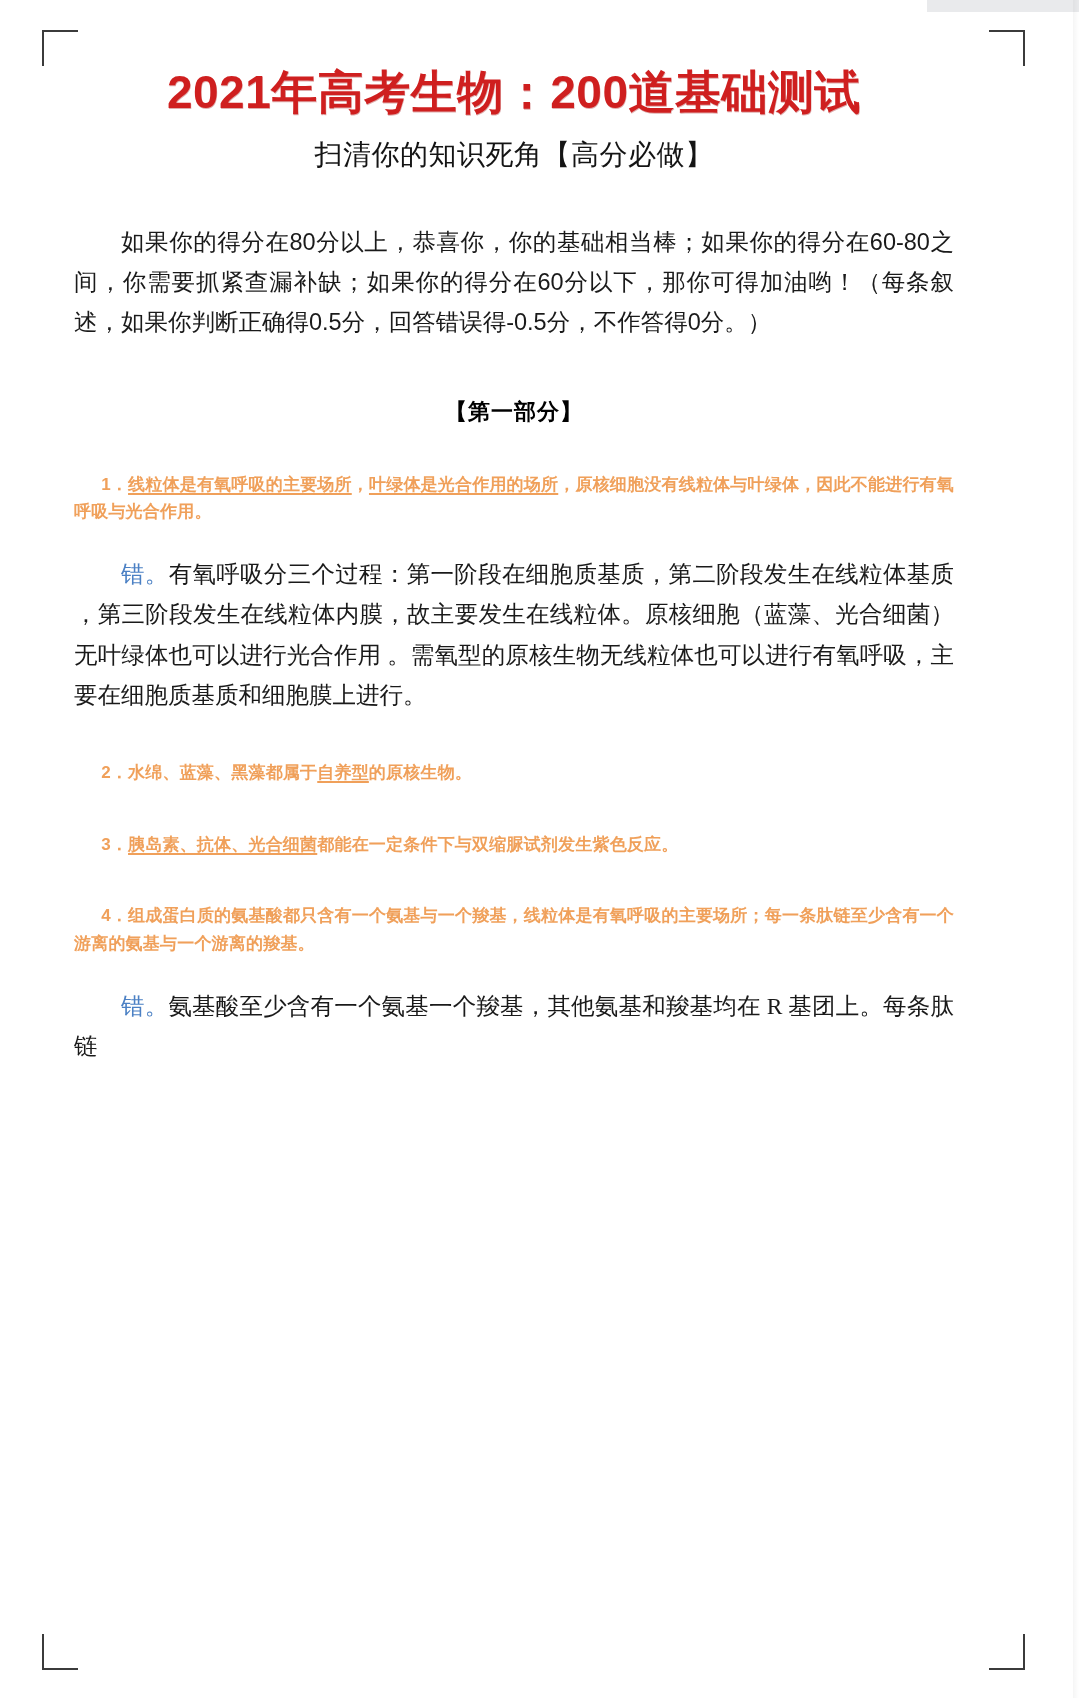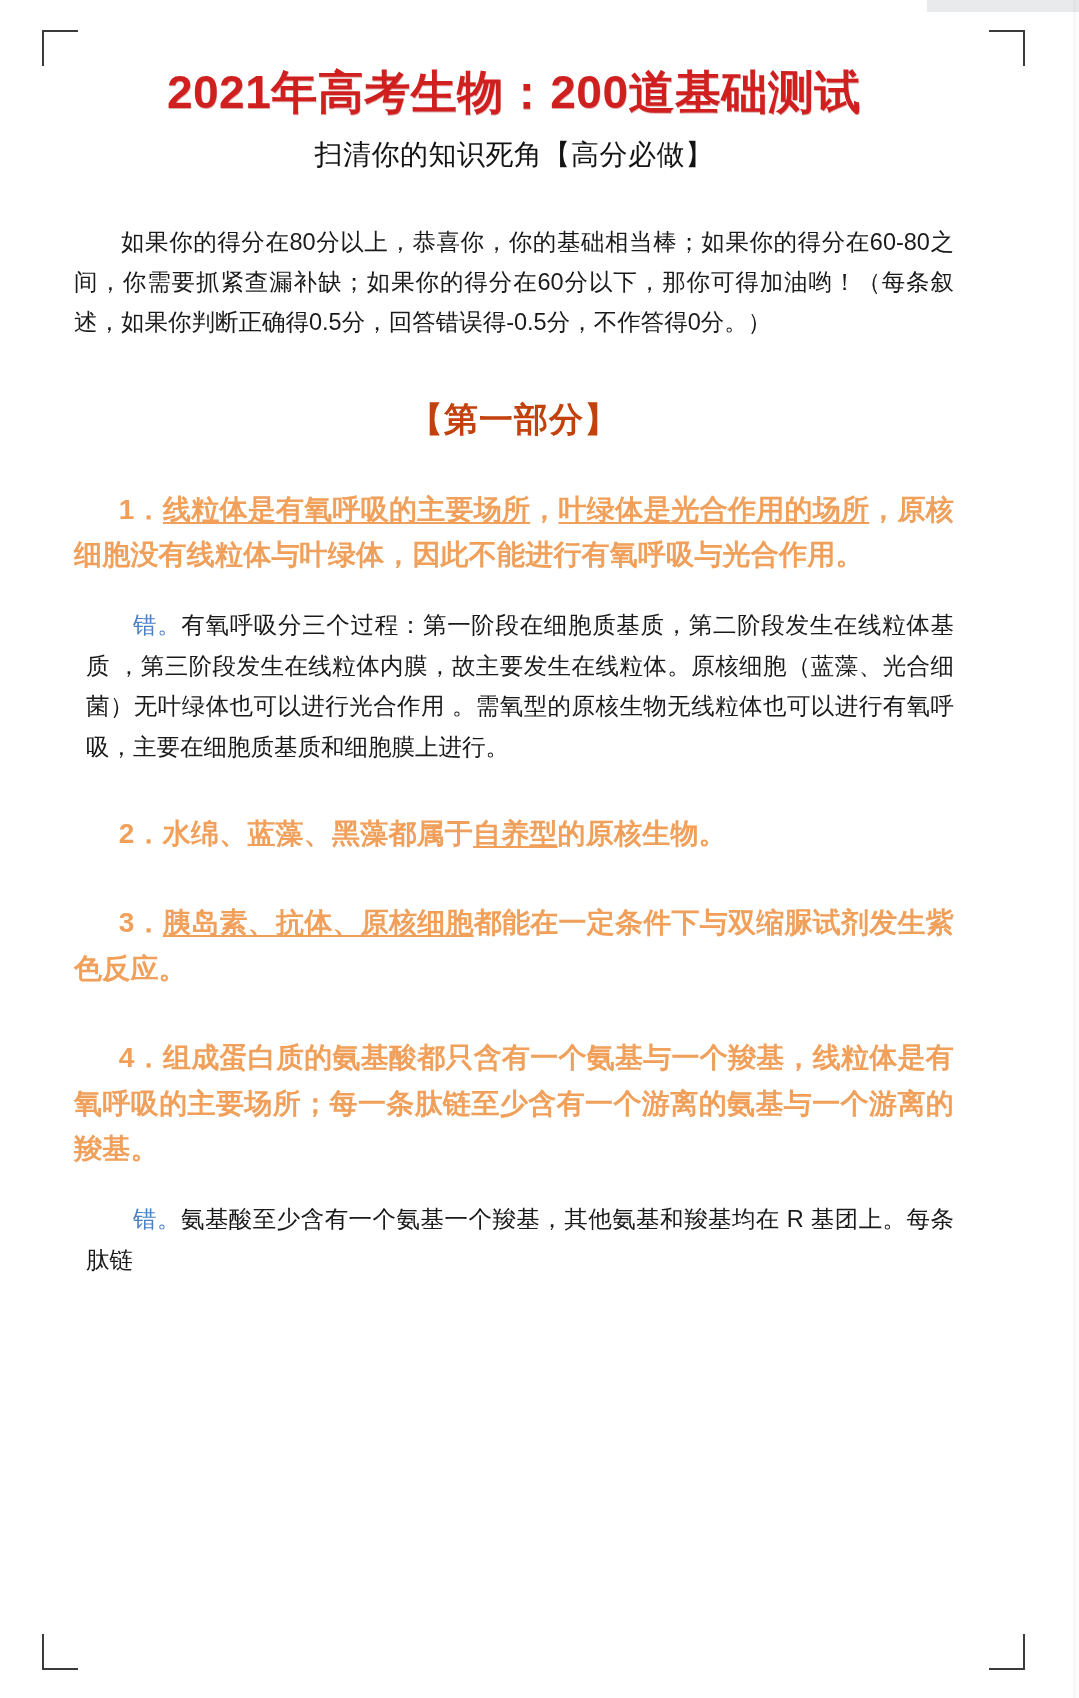--- a/index.html
+++ b/index.html
@@ -86,52 +86,53 @@
     margin: 48px 0 12px 0;
     font-size: 23.5px;
     line-height: 1.72;
     color: #1a1a1a;
     text-indent: 2em;
     text-align: justify;
   }
 
   .section-heading {
     text-align: center;
-    color: #c2410c;
-    font-size: 34px;
+    color: #000000;
+    font-size: 22px;
     font-weight: 700;
     margin: 54px 0 7px 0;
     letter-spacing: 1px;
   }
 
   .qa-list { margin-top: 28px; }
 
   .question {
     color: #f0a05a;
-    font-size: 28px;
+    font-size: 17px;
     font-weight: 700;
     line-height: 1.62;
     margin: 44px 0 0 0;
     text-indent: 1.6em;
     text-align: justify;
     letter-spacing: 0.2px;
   }
   .question .u {
     text-decoration: underline;
     text-underline-offset: 3px;
     text-decoration-thickness: 2px;
   }
 
   .answer {
     color: #1a1a1a;
     font-size: 23.5px;
     line-height: 1.72;
-    margin: 28px 0 0 12px;
+    margin: 28px 0 0 0;
     text-indent: 2em;
     text-align: justify;
+    font-family: Liberation Serif, serif;
   }
   .verdict {
     color: #4b80c4;
     font-weight: 500;
   }
 
   .crop-marks-layer { position: absolute; inset: 0; }
 </style>
 </head>
 <body>
@@ -154,19 +155,19 @@
     <h2 class="doc-subtitle">扫清你的知识死角【高分必做】</h2>
 
     <p class="intro">如果你的得分在80分以上，恭喜你，你的基础相当棒；如果你的得分在60-80之间，你需要抓紧查漏补缺；如果你的得分在60分以下，那你可得加油哟！（每条叙述，如果你判断正确得0.5分，回答错误得-0.5分，不作答得0分。）</p>
 
     <h3 class="section-heading">【第一部分】</h3>
 
     <div class="qa-list">
         <p class="question"><span>1．</span><span class="u">线粒体是有氧呼吸的主要场所</span><span>，</span><span class="u">叶绿体是光合作用的场所</span><span>，原核细胞没有线粒体与叶绿体，因此不能进行有氧呼吸与光合作用。</span></p>
         <p class="answer"><span class="verdict">错</span><span class="verdict">。</span><span>有氧呼吸分三个过程：第一阶段在细胞质基质，第二阶段发生在线粒体基质 ，第三阶段发生在线粒体内膜，故主要发生在线粒体。原核细胞（蓝藻、光合细菌）无叶绿体也可以进行光合作用 。需氧型的原核生物无线粒体也可以进行有氧呼吸，主要在细胞质基质和细胞膜上进行。</span></p>
         <p class="question"><span>2．</span><span>水绵、蓝藻、黑藻都属于</span><span class="u">自养型</span><span>的原核生物。</span></p>
-        <p class="question"><span>3．</span><span class="u">胰岛素、抗体、原核细胞</span><span>都能在一定条件下与双缩脲试剂发生紫色反应。</span></p>
+        <p class="question"><span>3．</span><span class="u">胰岛素、抗体、光合细菌</span><span>都能在一定条件下与双缩脲试剂发生紫色反应。</span></p>
         <p class="question"><span>4．</span><span>组成蛋白质的氨基酸都只含有一个氨基与一个羧基，线粒体是有氧呼吸的主要场所；每一条肽链至少含有一个游离的氨基与一个游离的羧基。</span></p>
         <p class="answer"><span class="verdict">错</span><span class="verdict">。</span><span>氨基酸至少含有一个氨基一个羧基，其他氨基和羧基均在 R 基团上。每条肽链</span></p>
       </div>
 
   </div>
 </div>
 
 </body></html>

